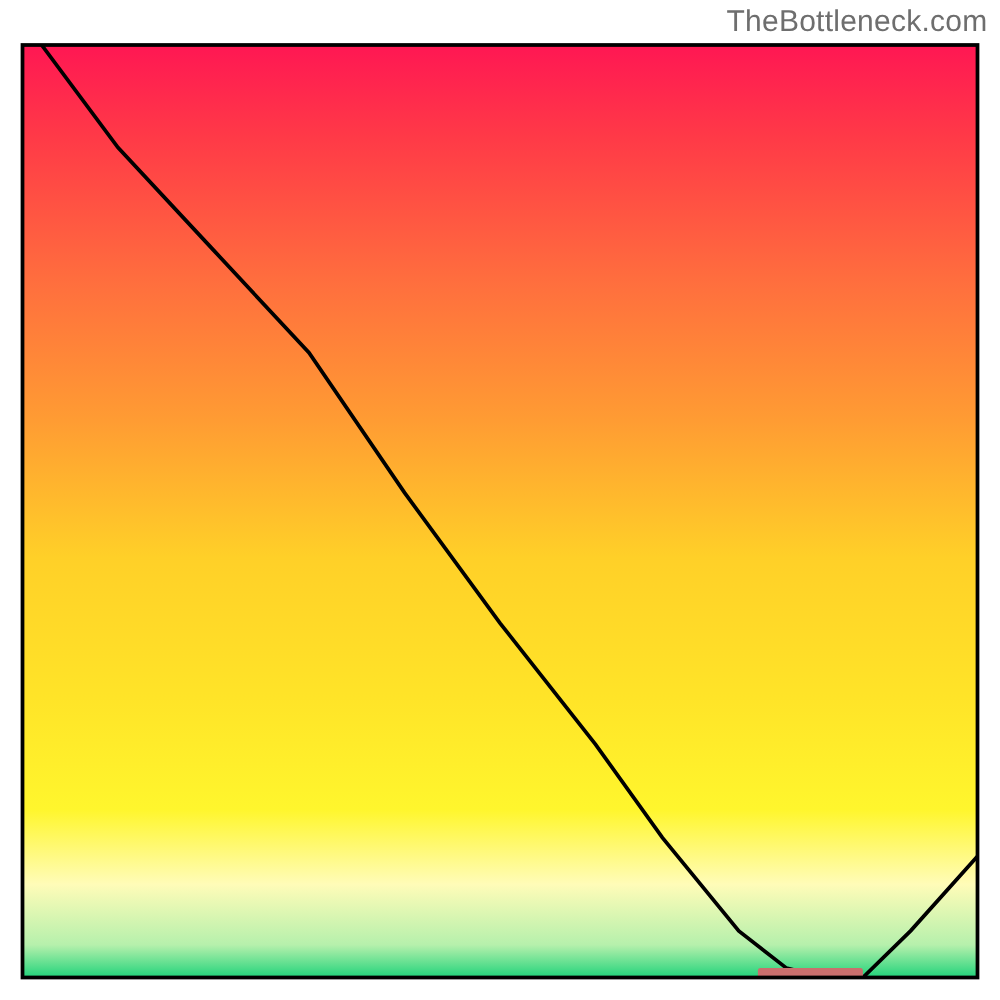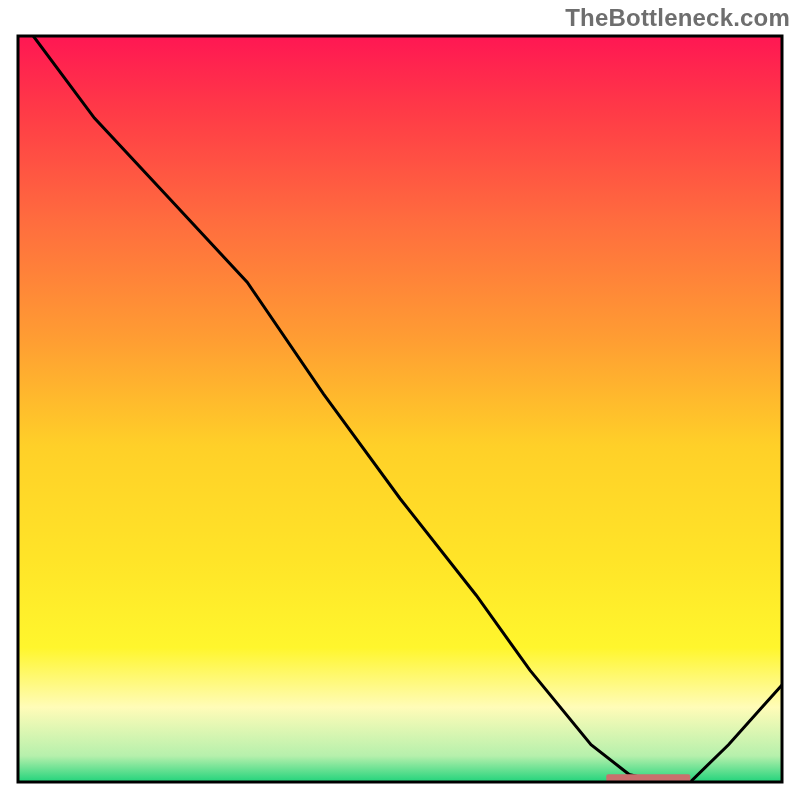--- a/index.html
+++ b/index.html
@@ -13,21 +13,21 @@
   .wrap {
     position: relative;
     width: 800px;
     height: 800px;
   }
   .watermark {
     position: absolute;
     top: 4px;
     right: 10px;
     font-size: 24px;
-    font-weight: bold;
+    font-weight: normal;
     color: #6e6e6e;
     letter-spacing: 0.2px;
   }
   svg {
     display: block;
   }
 </style>
 </head>
 <body>
 

